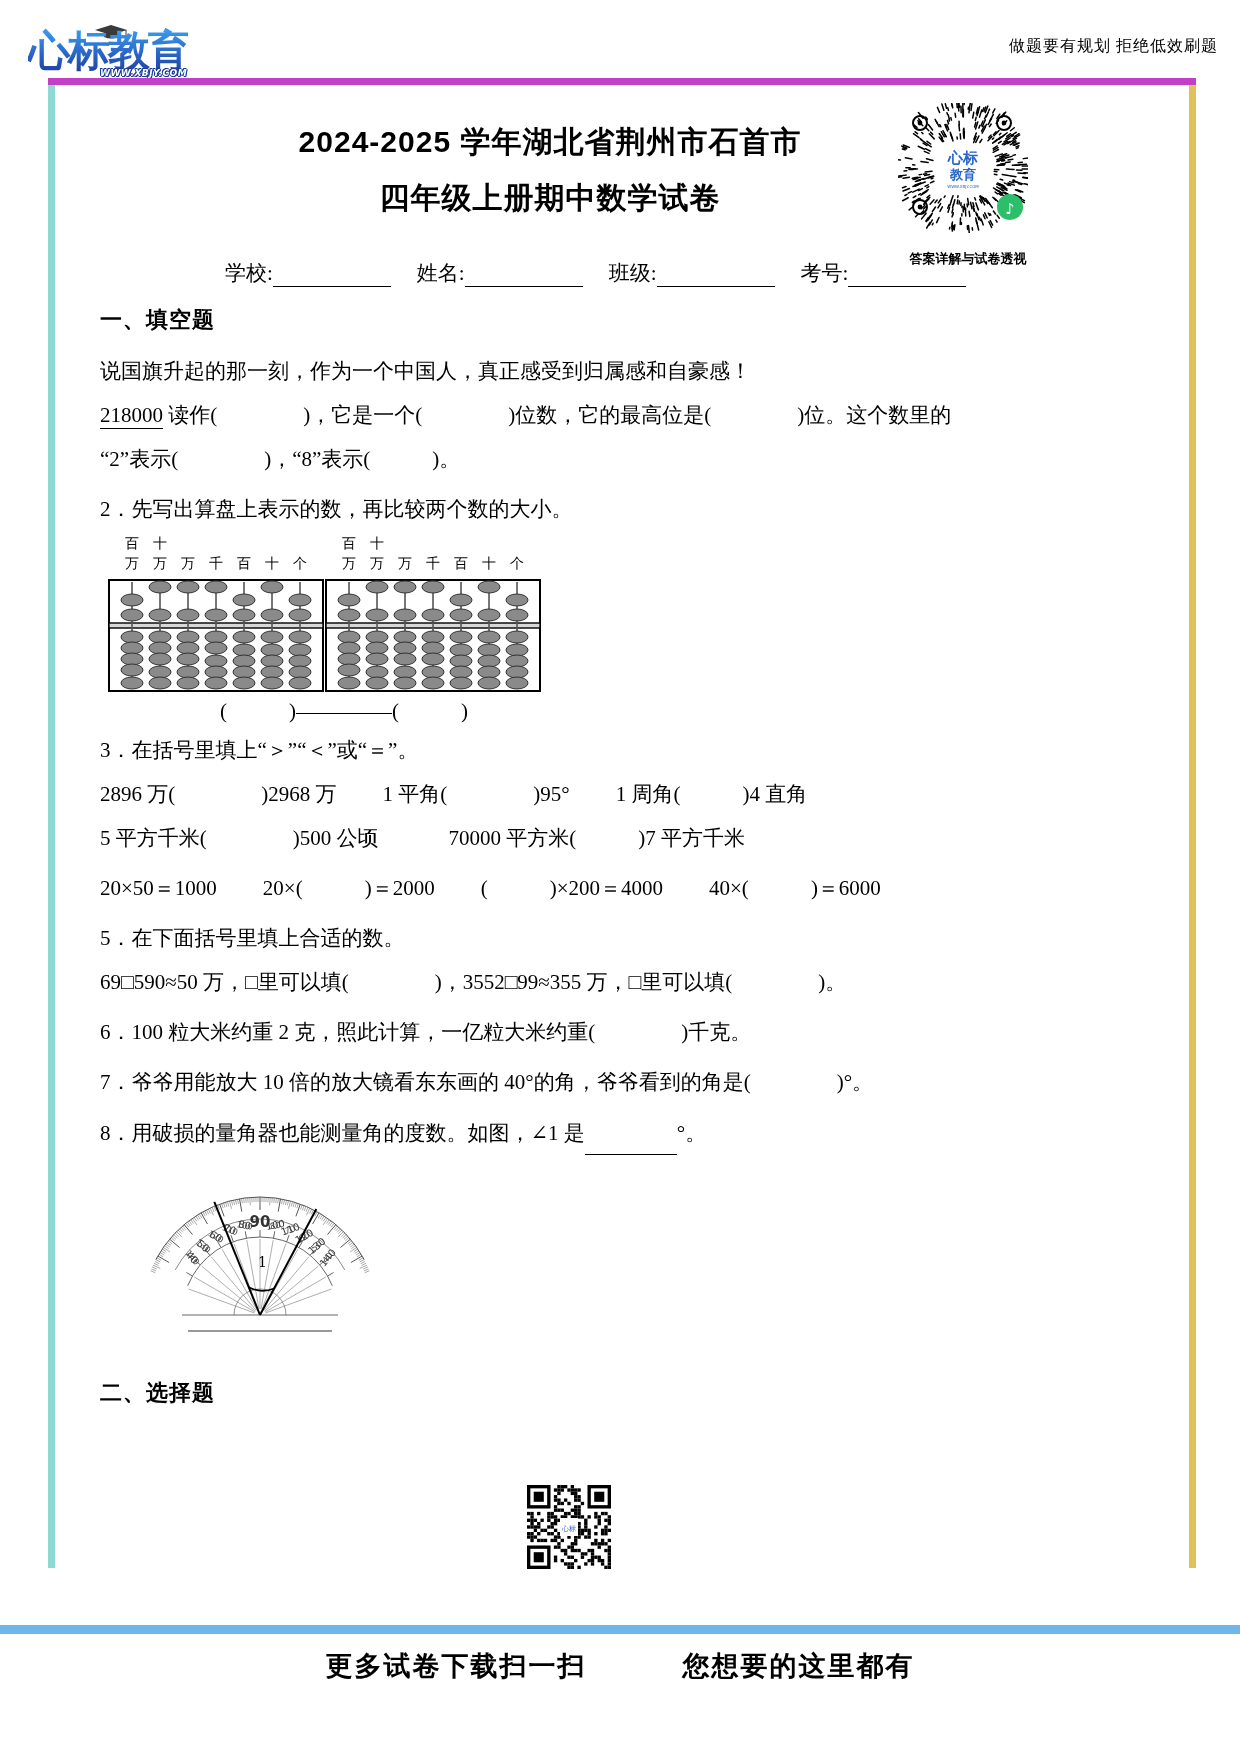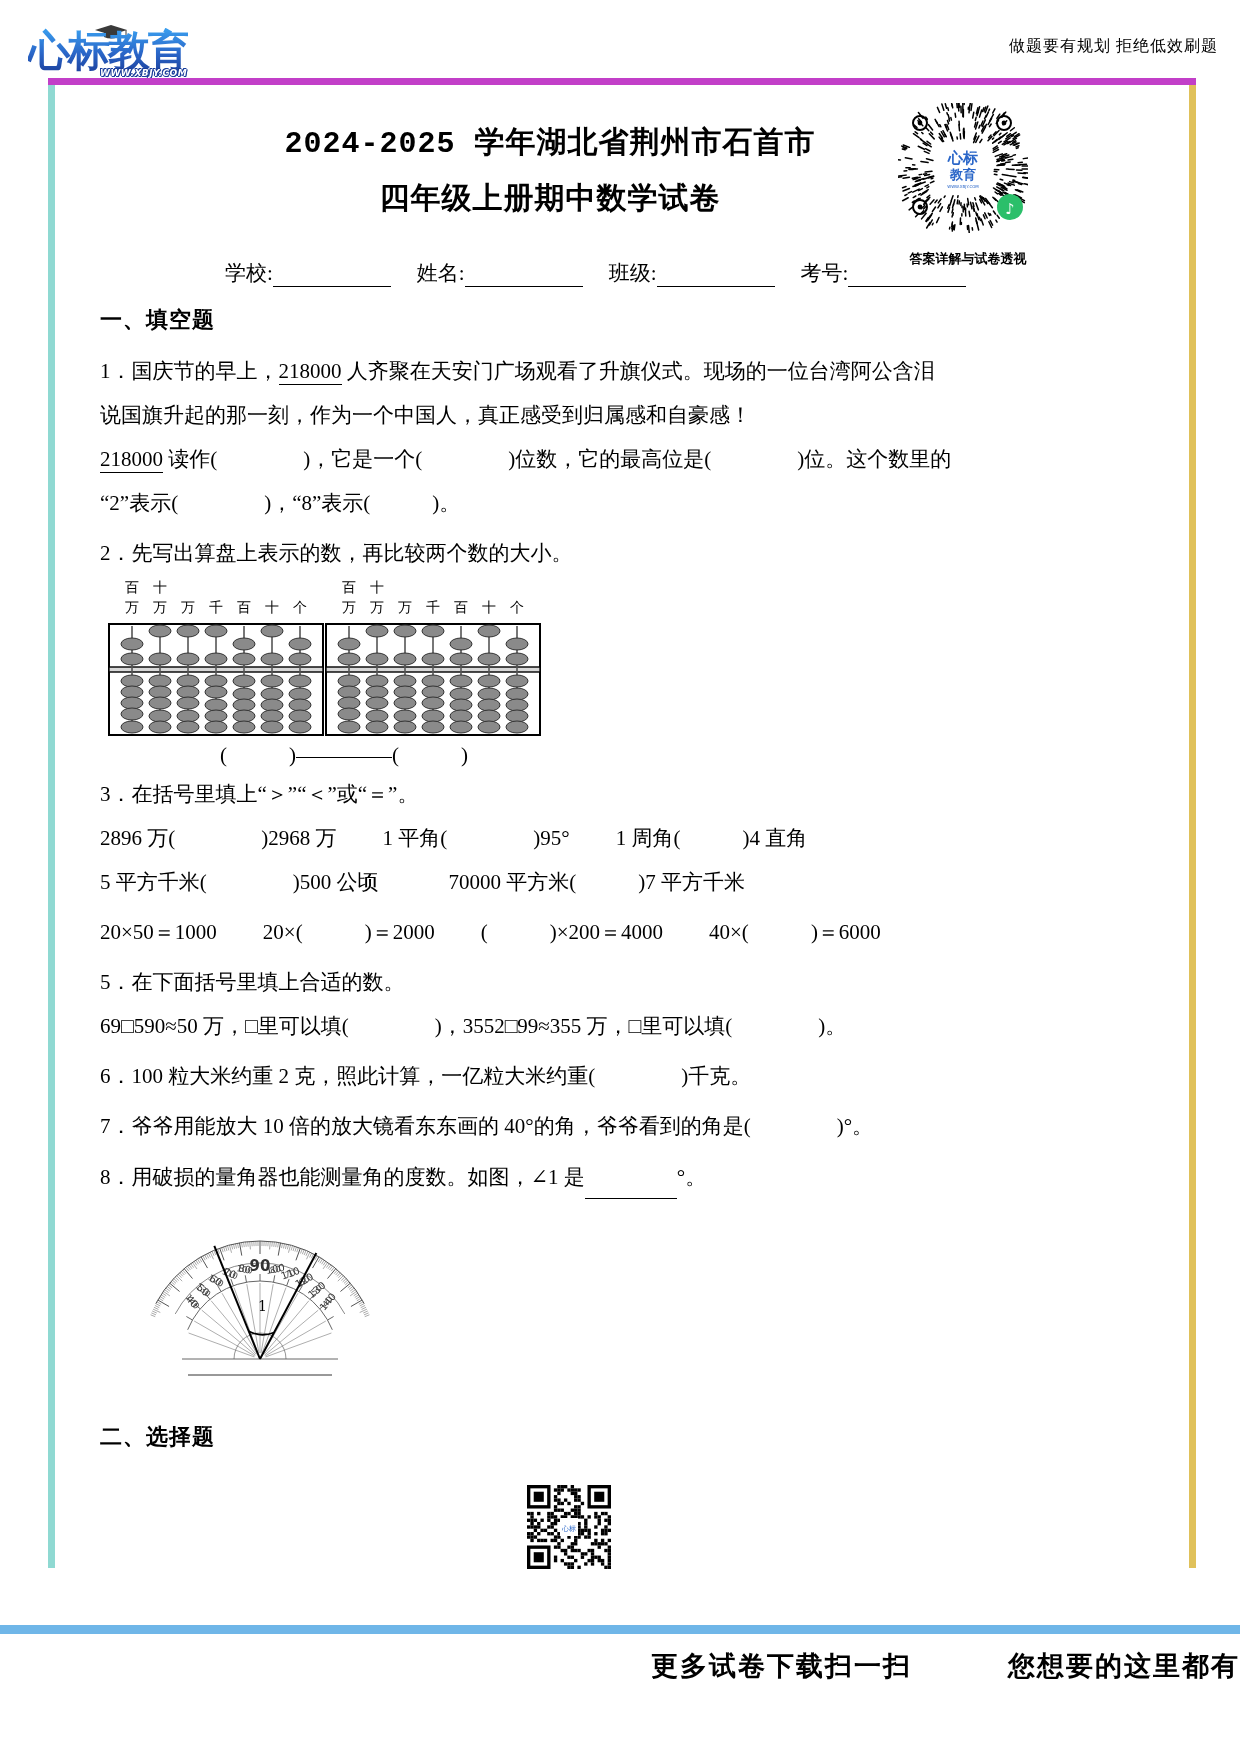--- a/index.html
+++ b/index.html
@@ -93,21 +93,21 @@
     left: 0px; top: 1625px;
     width: 1240px; height: 9px;
     background: #6fb6e8;
   }
 
   
   #title1, #title2 {
     position: absolute;
     left: 150px; width: 800px;
     text-align: center;
-    font-family: Liberation Mono, monospace;
+    font-family: Liberation Sans, sans-serif;
     font-weight: bold;
     font-size: 30px;
     letter-spacing: 1px;
     white-space: nowrap;
   }
   #title1 { top: 122px; }
   #title2 { top: 178px; }
 
   #idline {
     position: absolute;
@@ -207,21 +207,21 @@
   
   #footer-qr {
     position: absolute;
     left: 527px; top: 1485px;
     width: 84px; height: 84px;
   }
   #footer-text {
     position: absolute;
     left: 0; top: 1648px;
     width: 1240px;
-    text-align: right;
+    text-align: center;
     font-family: "DejaVu Sans", sans-serif;
     font-weight: bold;
     font-size: 27px;
     letter-spacing: 2px;
     white-space: nowrap;
   }
 </style>
 </head>
 <body>
 
@@ -639,21 +639,20 @@
   <circle cx="112" cy="104" r="13" fill="#2bbf6a"></circle>
   <text x="112" y="111" text-anchor="middle" font-family="DejaVu Sans, sans-serif" font-size="15" fill="#fff">♪</text>
 </svg>
 <div id="hdr-qr-caption">答案详解与试卷透视</div>
 
 <div id="content">
 
   <div class="sec-head">一、填空题</div>
 
   <div class="q">
-    <div class="q-line"><span>1．</span><span>国庆节的早上，</span><span class="u">218000</span>&nbsp;<span>人齐聚在天安门广场观看了升旗仪式。现场的一位台湾阿公含泪</span></div>
     <div class="q-line">说国旗升起的那一刻，作为一个中国人，真正感受到归属感和自豪感！</div>
     <div class="q-line"><span class="u">218000</span>&nbsp;<span>读作(</span><span class="paren-blank"></span><span>)，它是一个(</span><span class="paren-blank"></span><span>)位数，它的最高位是(</span><span class="paren-blank"></span><span>)位。这个数里的</span></div>
     <div class="q-line"><span>“2”表示(</span><span class="paren-blank"></span><span>)，“8”表示(</span><span class="paren-blank-sm"></span><span>)。</span></div>
   </div>
 
   <div class="q">
     <div class="q-line"><span>2．</span><span>先写出算盘上表示的数，再比较两个数的大小。</span></div>
   </div>
 
   <div id="abacus-row">

